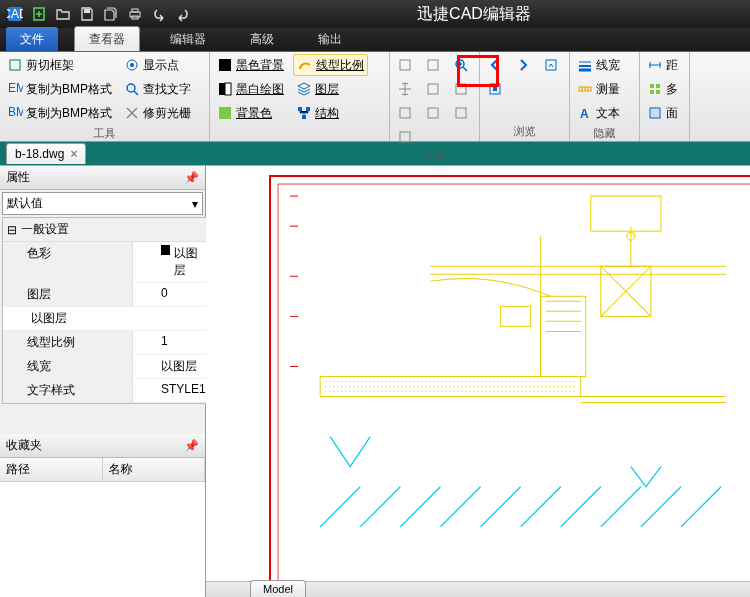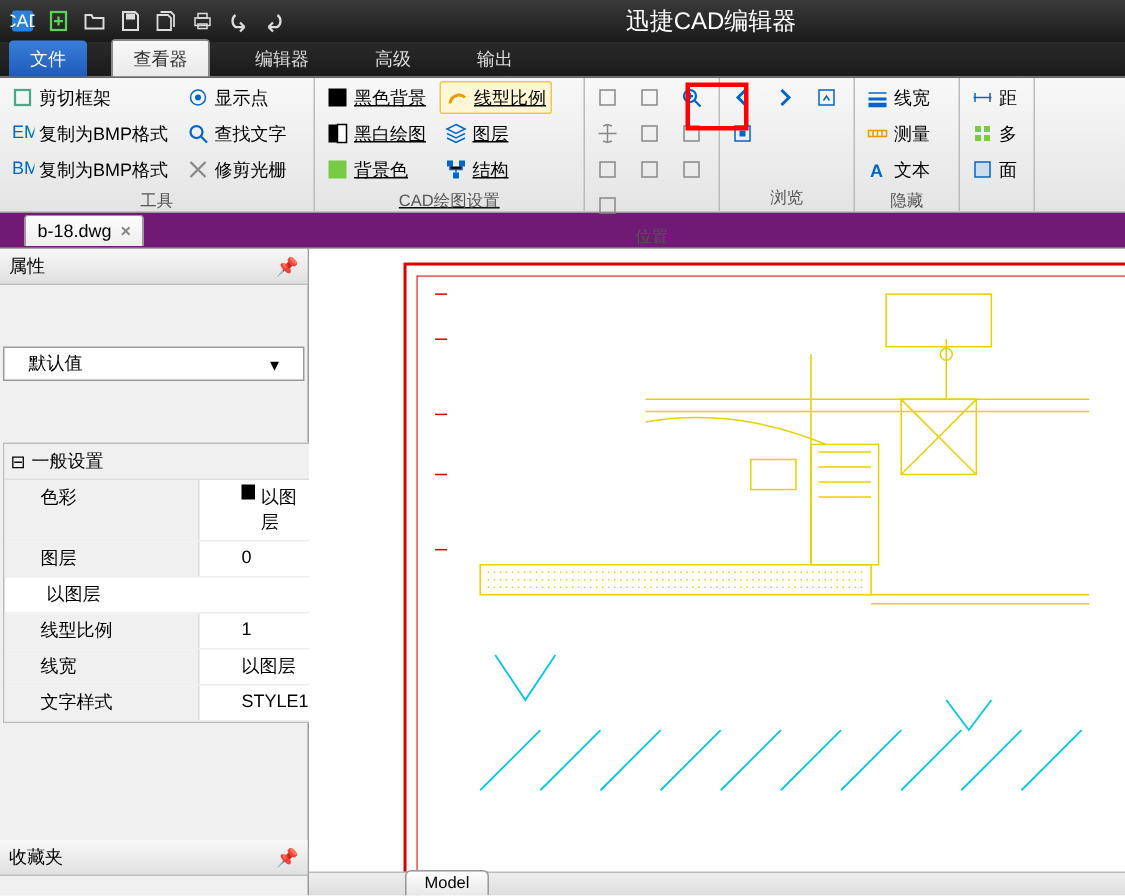--- a/index.html
+++ b/index.html
@@ -24,42 +24,42 @@
 .rgroup-body { flex: 1; display: flex; flex-wrap: wrap; align-content: flex-start; gap: 2px 6px; }
 .rgroup-title { text-align: center; color: #555; padding: 2px 0; font-size: 11px; }
 .rbtn { display: flex; align-items: center; gap: 3px; height: 22px; padding: 0 3px; cursor: pointer; border-radius: 2px; white-space: nowrap; }
 .rbtn .ico { width: 16px; height: 16px; display: inline-flex; align-items: center; justify-content: center; }
 .rbtn.highlighted { background: #fff6d6; border: 1px solid #e8c850; }
 .rbtn.iconly { width: 22px; justify-content: center; padding: 0; }
 .col { display: flex; flex-direction: column; gap: 2px; }
 .red-box { position: absolute; border: 3px solid #ff0000; pointer-events: none; }
 
 
-.doctabs { height: 24px; background: #701a75; display: flex; align-items: center; padding-left: 16px; border-bottom: 1px solid #aaa; }
+.doctabs { height: 24px; background: #0f766e; display: flex; align-items: center; padding-left: 6px; border-bottom: 1px solid #aaa; }
 .doctab { background: linear-gradient(#fdfdfd, #eee); border: 1px solid #999; border-bottom: none; padding: 3px 8px; border-top-left-radius: 3px; border-top-right-radius: 3px; display: flex; align-items: center; gap: 6px; }
 .doctab .x { color: #888; cursor: pointer; font-weight: bold; }
 
 
 .main { display: flex; height: calc(597px - 28px - 24px - 90px - 24px); }
-.left { width: 206px; background: #f0f0f0; border-right: 1px solid #999; display: flex; flex-direction: column; gap: 39px; }
+.left { width: 206px; background: #f0f0f0; border-right: 1px solid #999; display: flex; flex-direction: column; }
 .panel-title { background: linear-gradient(#f8f8f8, #e0e0e0); border-bottom: 1px solid #bbb; padding: 3px 6px; display: flex; justify-content: space-between; align-items: center; }
 .pin { cursor: pointer; }
-.dropdown { margin: 2px; border: 1px solid #999; background: #fff; padding: 2px 16px; display: flex; justify-content: space-between; align-items: center; }
+.dropdown { margin: 2px; border: 1px solid #999; background: #fff; padding: 2px 4px; display: flex; justify-content: space-between; align-items: center; }
 .propgrid { flex: 0 0 auto; border: 1px solid #bbb; margin: 0 2px; background: #fff; }
 .progcat { background: #f0f0f0; padding: 3px 4px; border-bottom: 1px solid #ddd; display: flex; align-items: center; gap: 4px; }
 .proprow { display: flex; border-bottom: 1px solid #eee; }
 .proprow .k { width: 130px; padding: 3px 4px 3px 24px; background: #f0f0f0; border-right: 1px solid #ddd; }
 .proprow .v { flex: 1; padding: 3px 16px; display: flex; align-items: flex-start; gap: 4px; margin-left: 12px; }
 .sq { width: 10px; height: 10px; background: #000; display: inline-block; }
 .fav-header { display: flex; border-bottom: 1px solid #ccc; background: linear-gradient(#fafafa,#e8e8e8); }
 .fav-header div { flex: 1; padding: 3px 6px; border-right: 1px solid #ccc; }
 .scroll-v { width: 16px; background: linear-gradient(90deg,#eee,#ddd); border-left: 1px solid #bbb; }
 
 .canvas { flex: 1; background: #fff; position: relative; overflow: hidden; }
-.bottom-tab { position: absolute; bottom: 0; left: 64px; background: linear-gradient(#fdfdfd,#e8e8e8); border: 1px solid #999; border-bottom: none; padding: 2px 12px; border-top-left-radius: 4px; border-top-right-radius: 4px; font-size: 11px; }
+.bottom-tab { position: absolute; bottom: 0; left: 44px; background: linear-gradient(#fdfdfd,#e8e8e8); border: 1px solid #999; border-bottom: none; padding: 2px 12px; border-top-left-radius: 4px; border-top-right-radius: 4px; font-size: 11px; }
 .hscroll { position: absolute; bottom: 0; left: 0; right: 0; height: 16px; background: linear-gradient(#eee,#ddd); border-top: 1px solid #bbb; }
 
 svg.drawing { width: 100%; height: 100%; }
 </style>
 </head>
 <body>
 
 <div class="titlebar">
   <div class="qat">
     <div class="qat-btn">
@@ -231,21 +231,20 @@
                 <rect x="2" y="2" width="4" height="4" fill="#06c"></rect>
                 <rect x="10" y="2" width="4" height="4" fill="#06c"></rect>
                 <rect x="6" y="10" width="4" height="4" fill="#06c"></rect>
                 <path d="M4 6v2h8V6M8 8v2" stroke="#06c"></path>
               </svg>
             </span>
             <span>结构</span>
           </div>
         </div>
       </div>
-      <div class="rgroup-title">CAD绘图设置</div>
     </div>
     <div class="rgroup" style="width: 90px;">
       <div class="rgroup-body">
         <div class="rbtn iconly">
           <span class="ico">
             <svg viewBox="0 0 16 16">
               <rect x="3" y="3" width="10" height="10" fill="none" stroke="#888"></rect>
             </svg>
           </span>
         </div>

